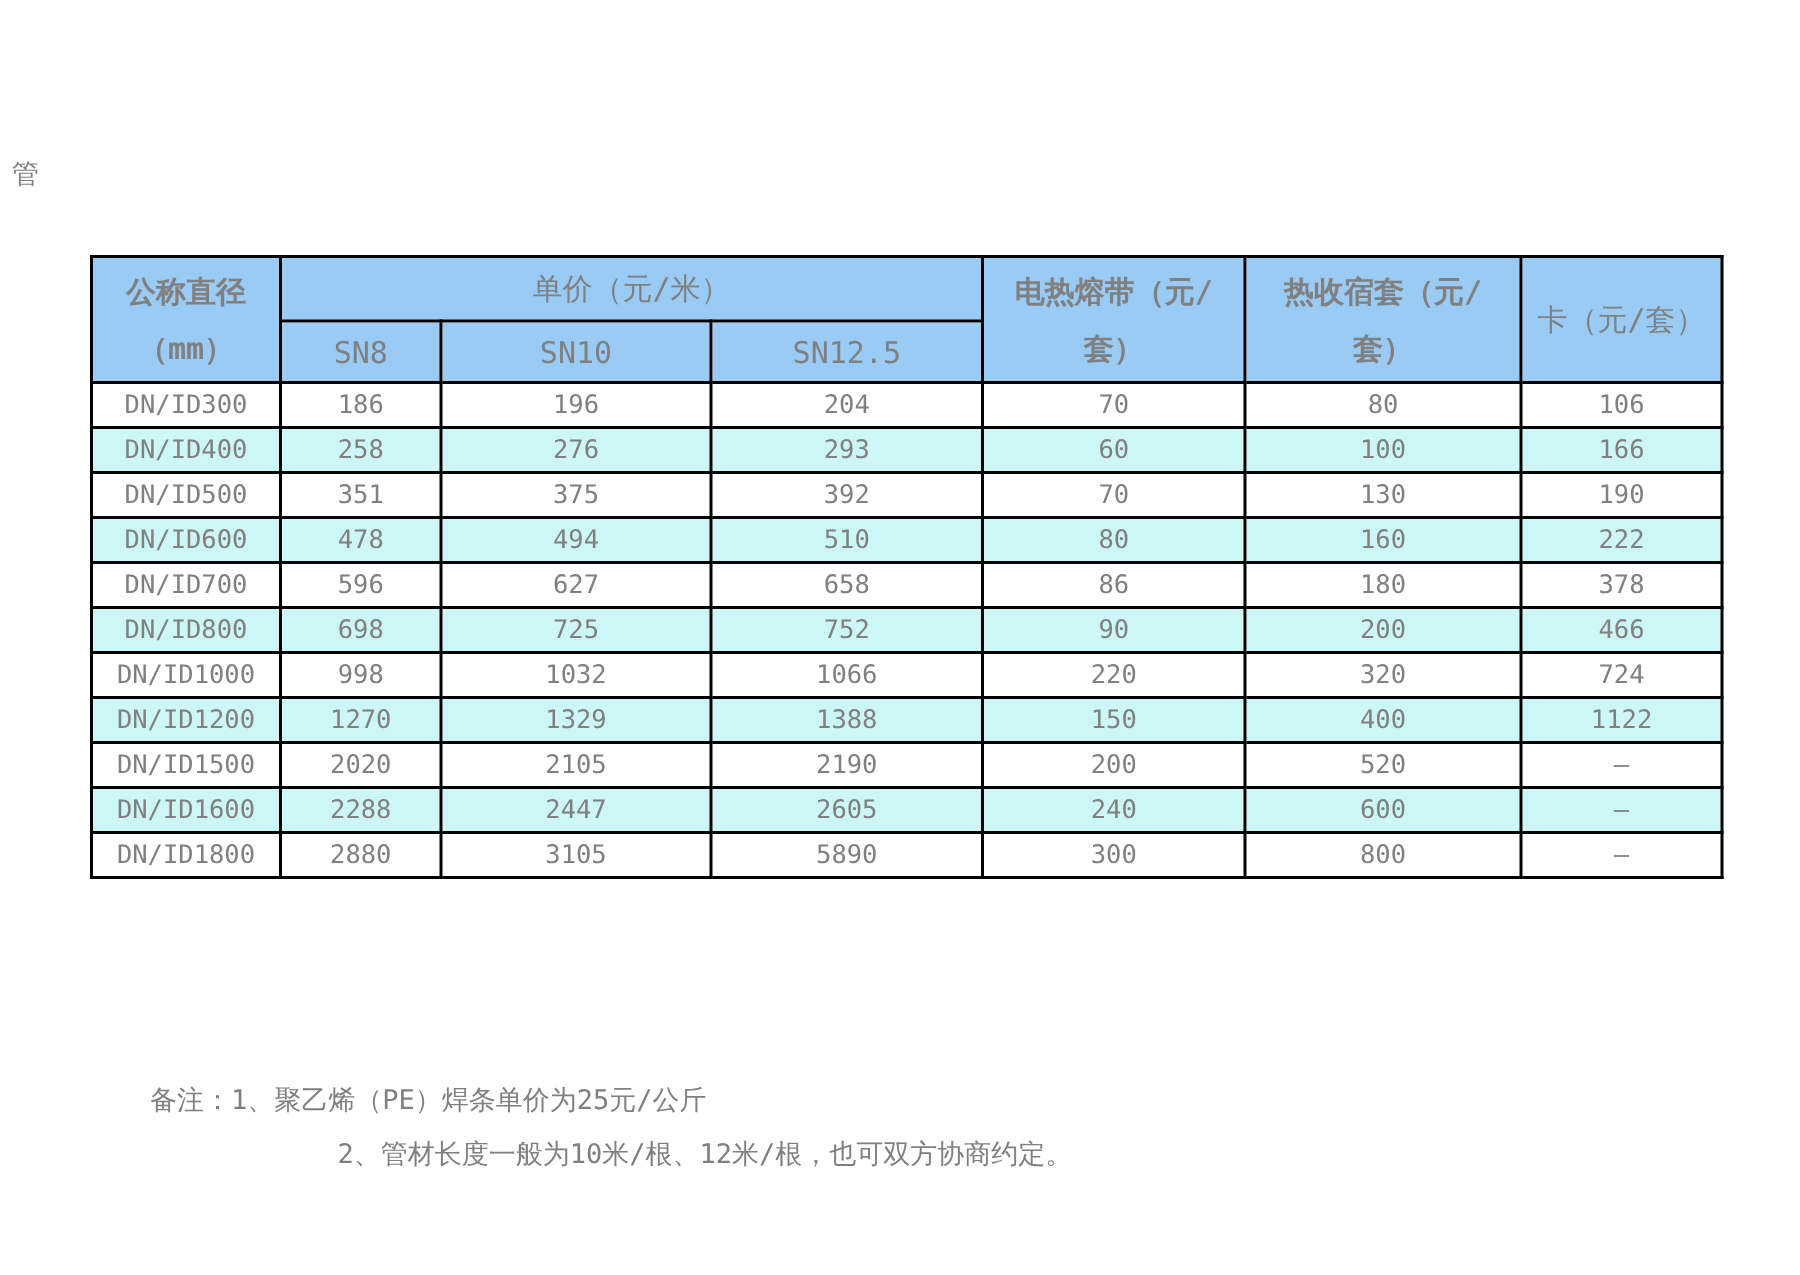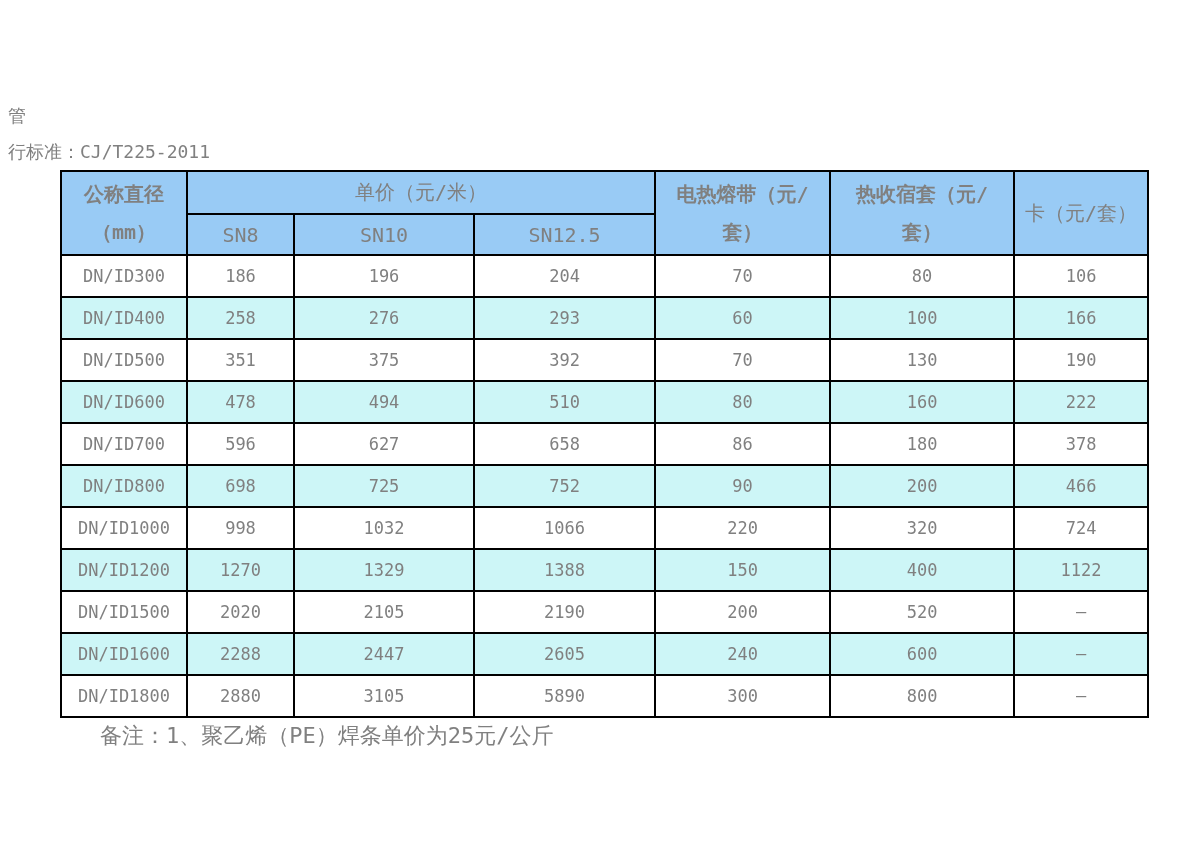--- a/index.html
+++ b/index.html
@@ -38,34 +38,33 @@
     overflow:hidden;
   }
   .price-table thead th{
     background:var(--header_bg);
     font-size:20px;
   }
   .price-table thead tr.hdr-row-1{height:43px;}
   .price-table thead tr.hdr-row-2{height:41px;}
   .two-line span{display:block;line-height:38px;font-weight:bold;}
   .two-line{line-height:38px;}
-  .price-table tbody tr{height:42px;}
+  .price-table tbody tr{height:30px;}
   .price-table tbody td{font-size:17px;background:#ffffff;}
   .price-table tbody tr:nth-child(even) td{background:var(--alt_row_bg);}
 
-  .note-1{position:absolute;left:100px;top:721px;font-size:22px;white-space:nowrap;}
+  .note-1{position:absolute;left:100px;top:721px;font-size:18px;white-space:nowrap;}
   .note-2{position:absolute;left:225px;top:757px;font-size:18px;white-space:nowrap;}
 </style>
 </head>
 <body>
 
 <div class="page">
 
   <div class="title-line2">管</div>
-  <div class="standard-line">行标准：CJ/T225-2011</div>
 
   <table class="price-table">
     <colgroup>
       <col style="width:126px">
         <col style="width:107px">
         <col style="width:180px">
       <col style="width:181px">
         <col style="width:175px">
         <col style="width:184px">
       <col style="width:134px">
@@ -190,14 +189,15 @@
         <td>3105</td>
         <td>5890</td>
         <td>300</td>
         <td>800</td>
         <td>—</td>
       </tr>
     </tbody>
   </table>
 
   <div class="note-1">备注：1、聚乙烯（PE）焊条单价为25元/公斤</div>
+  <div class="note-2">2、管材长度一般为10米/根、12米/根，也可双方协商约定。</div>
 
 </div>
 
 </body></html>

